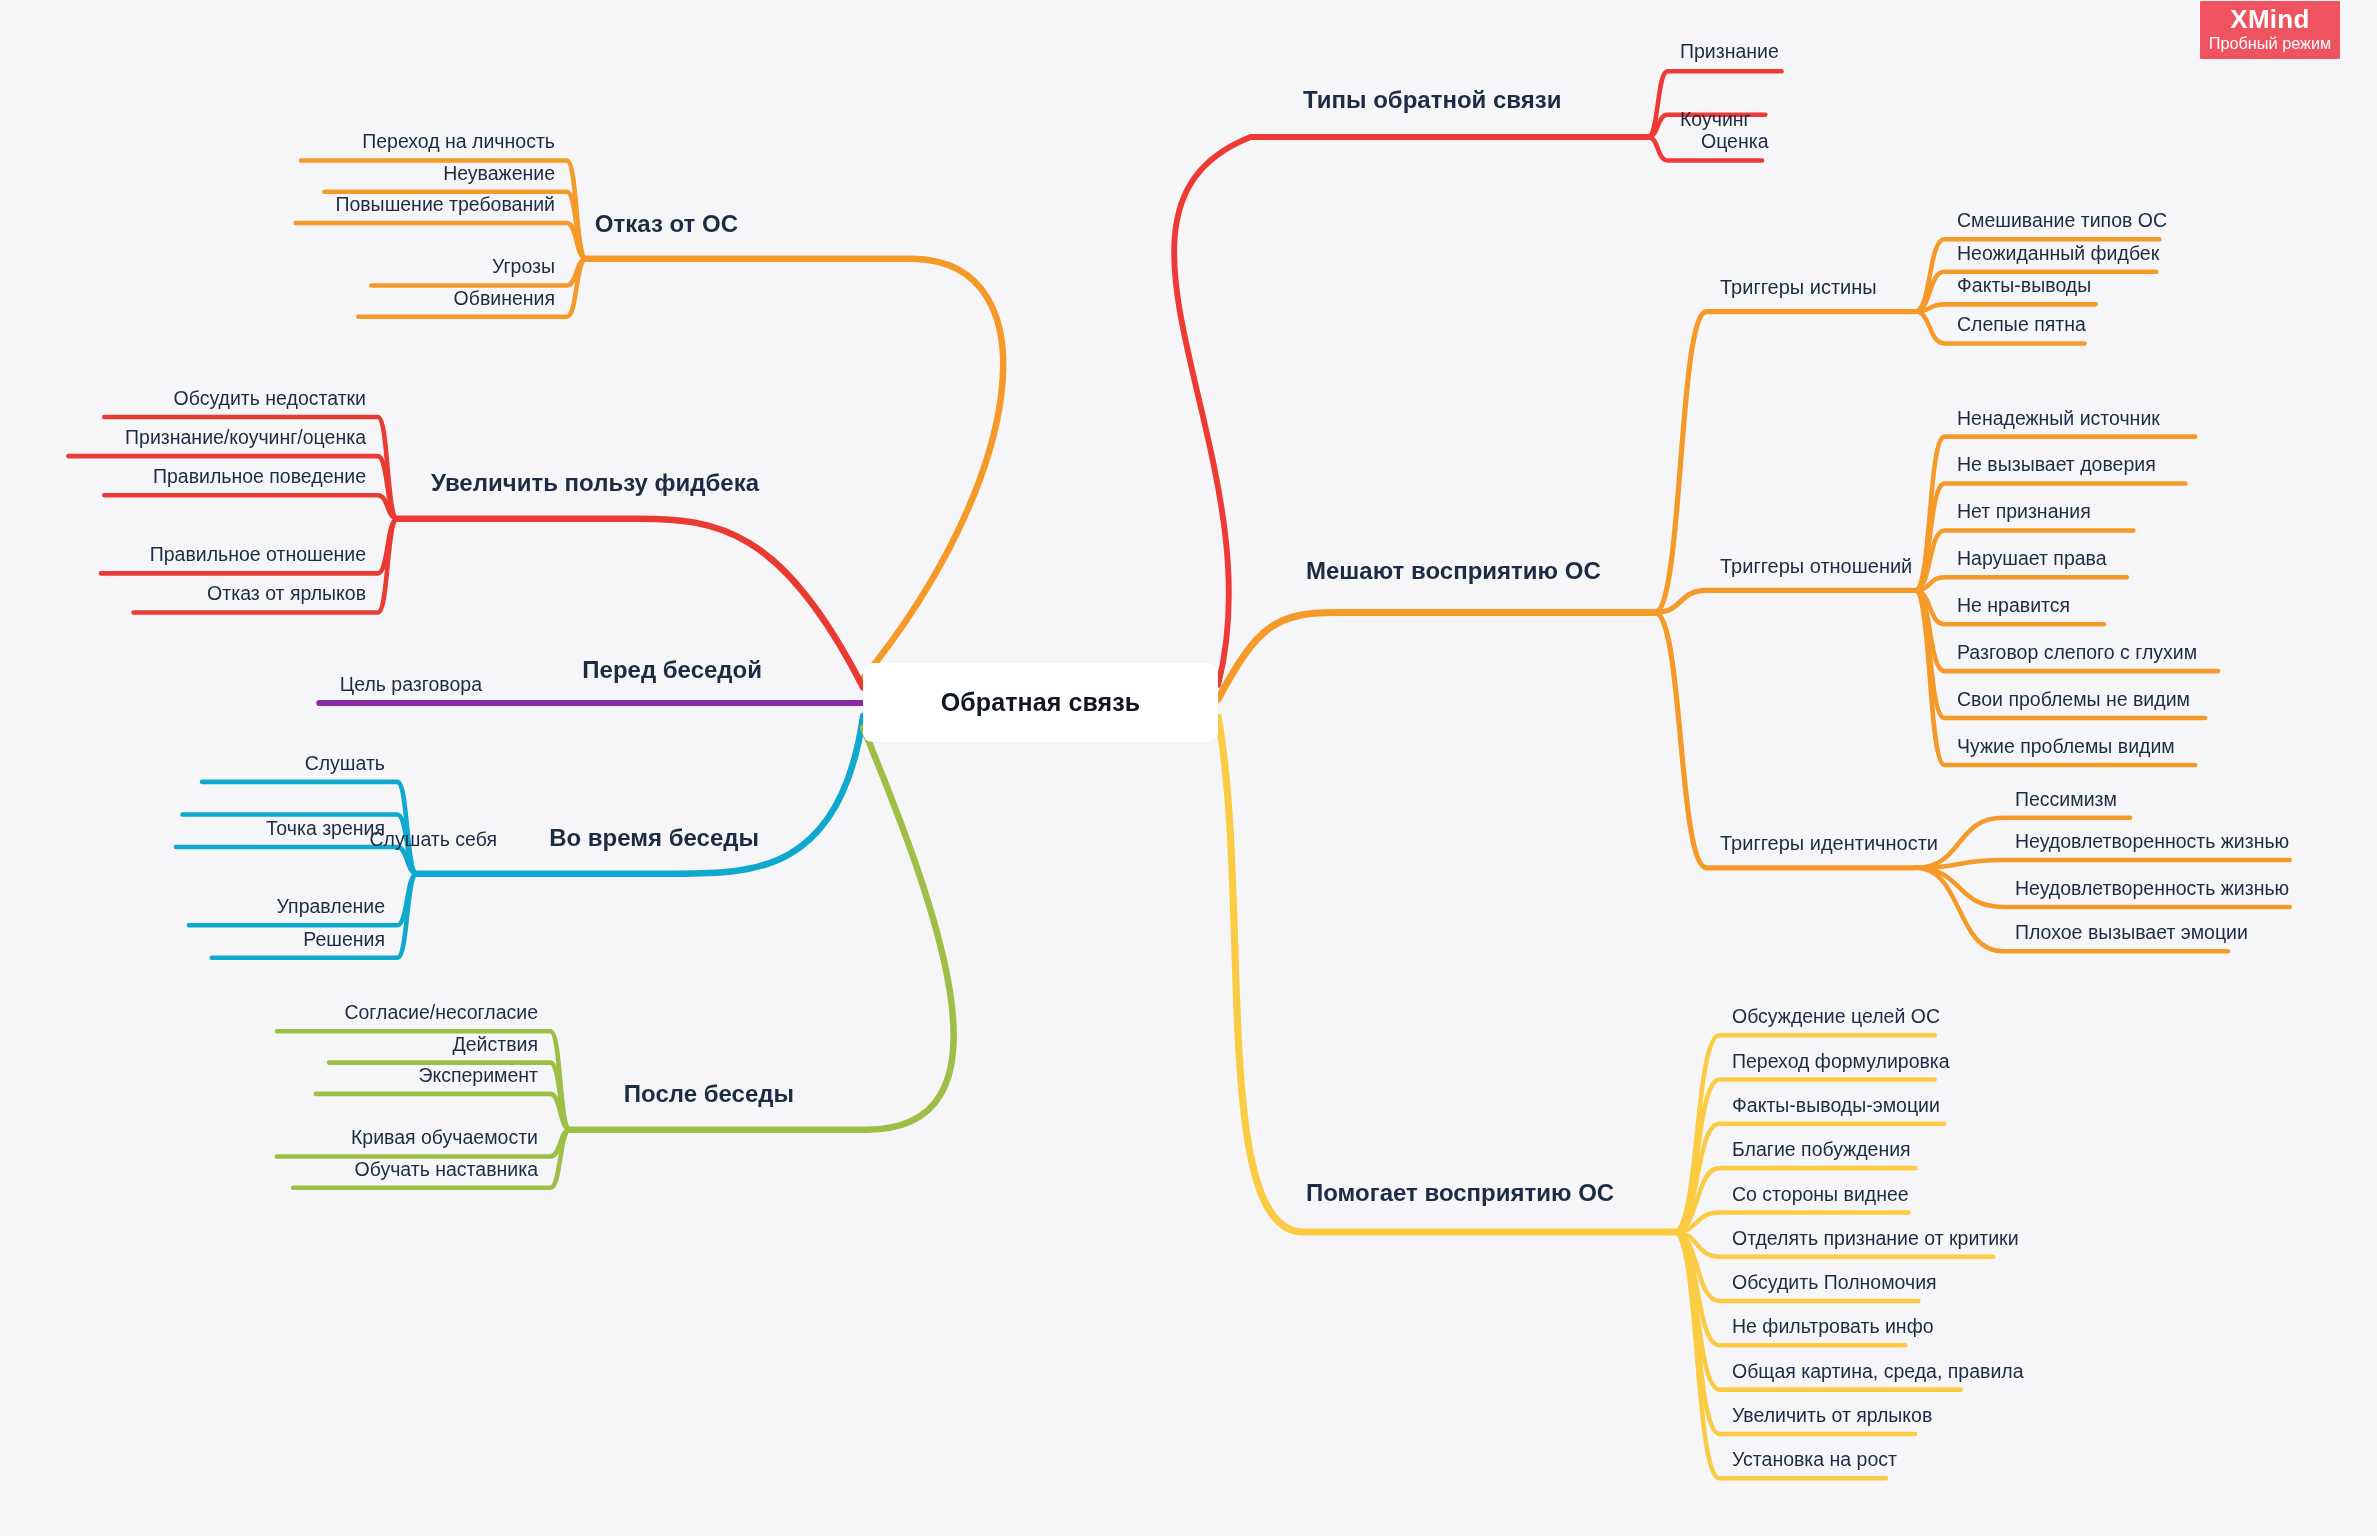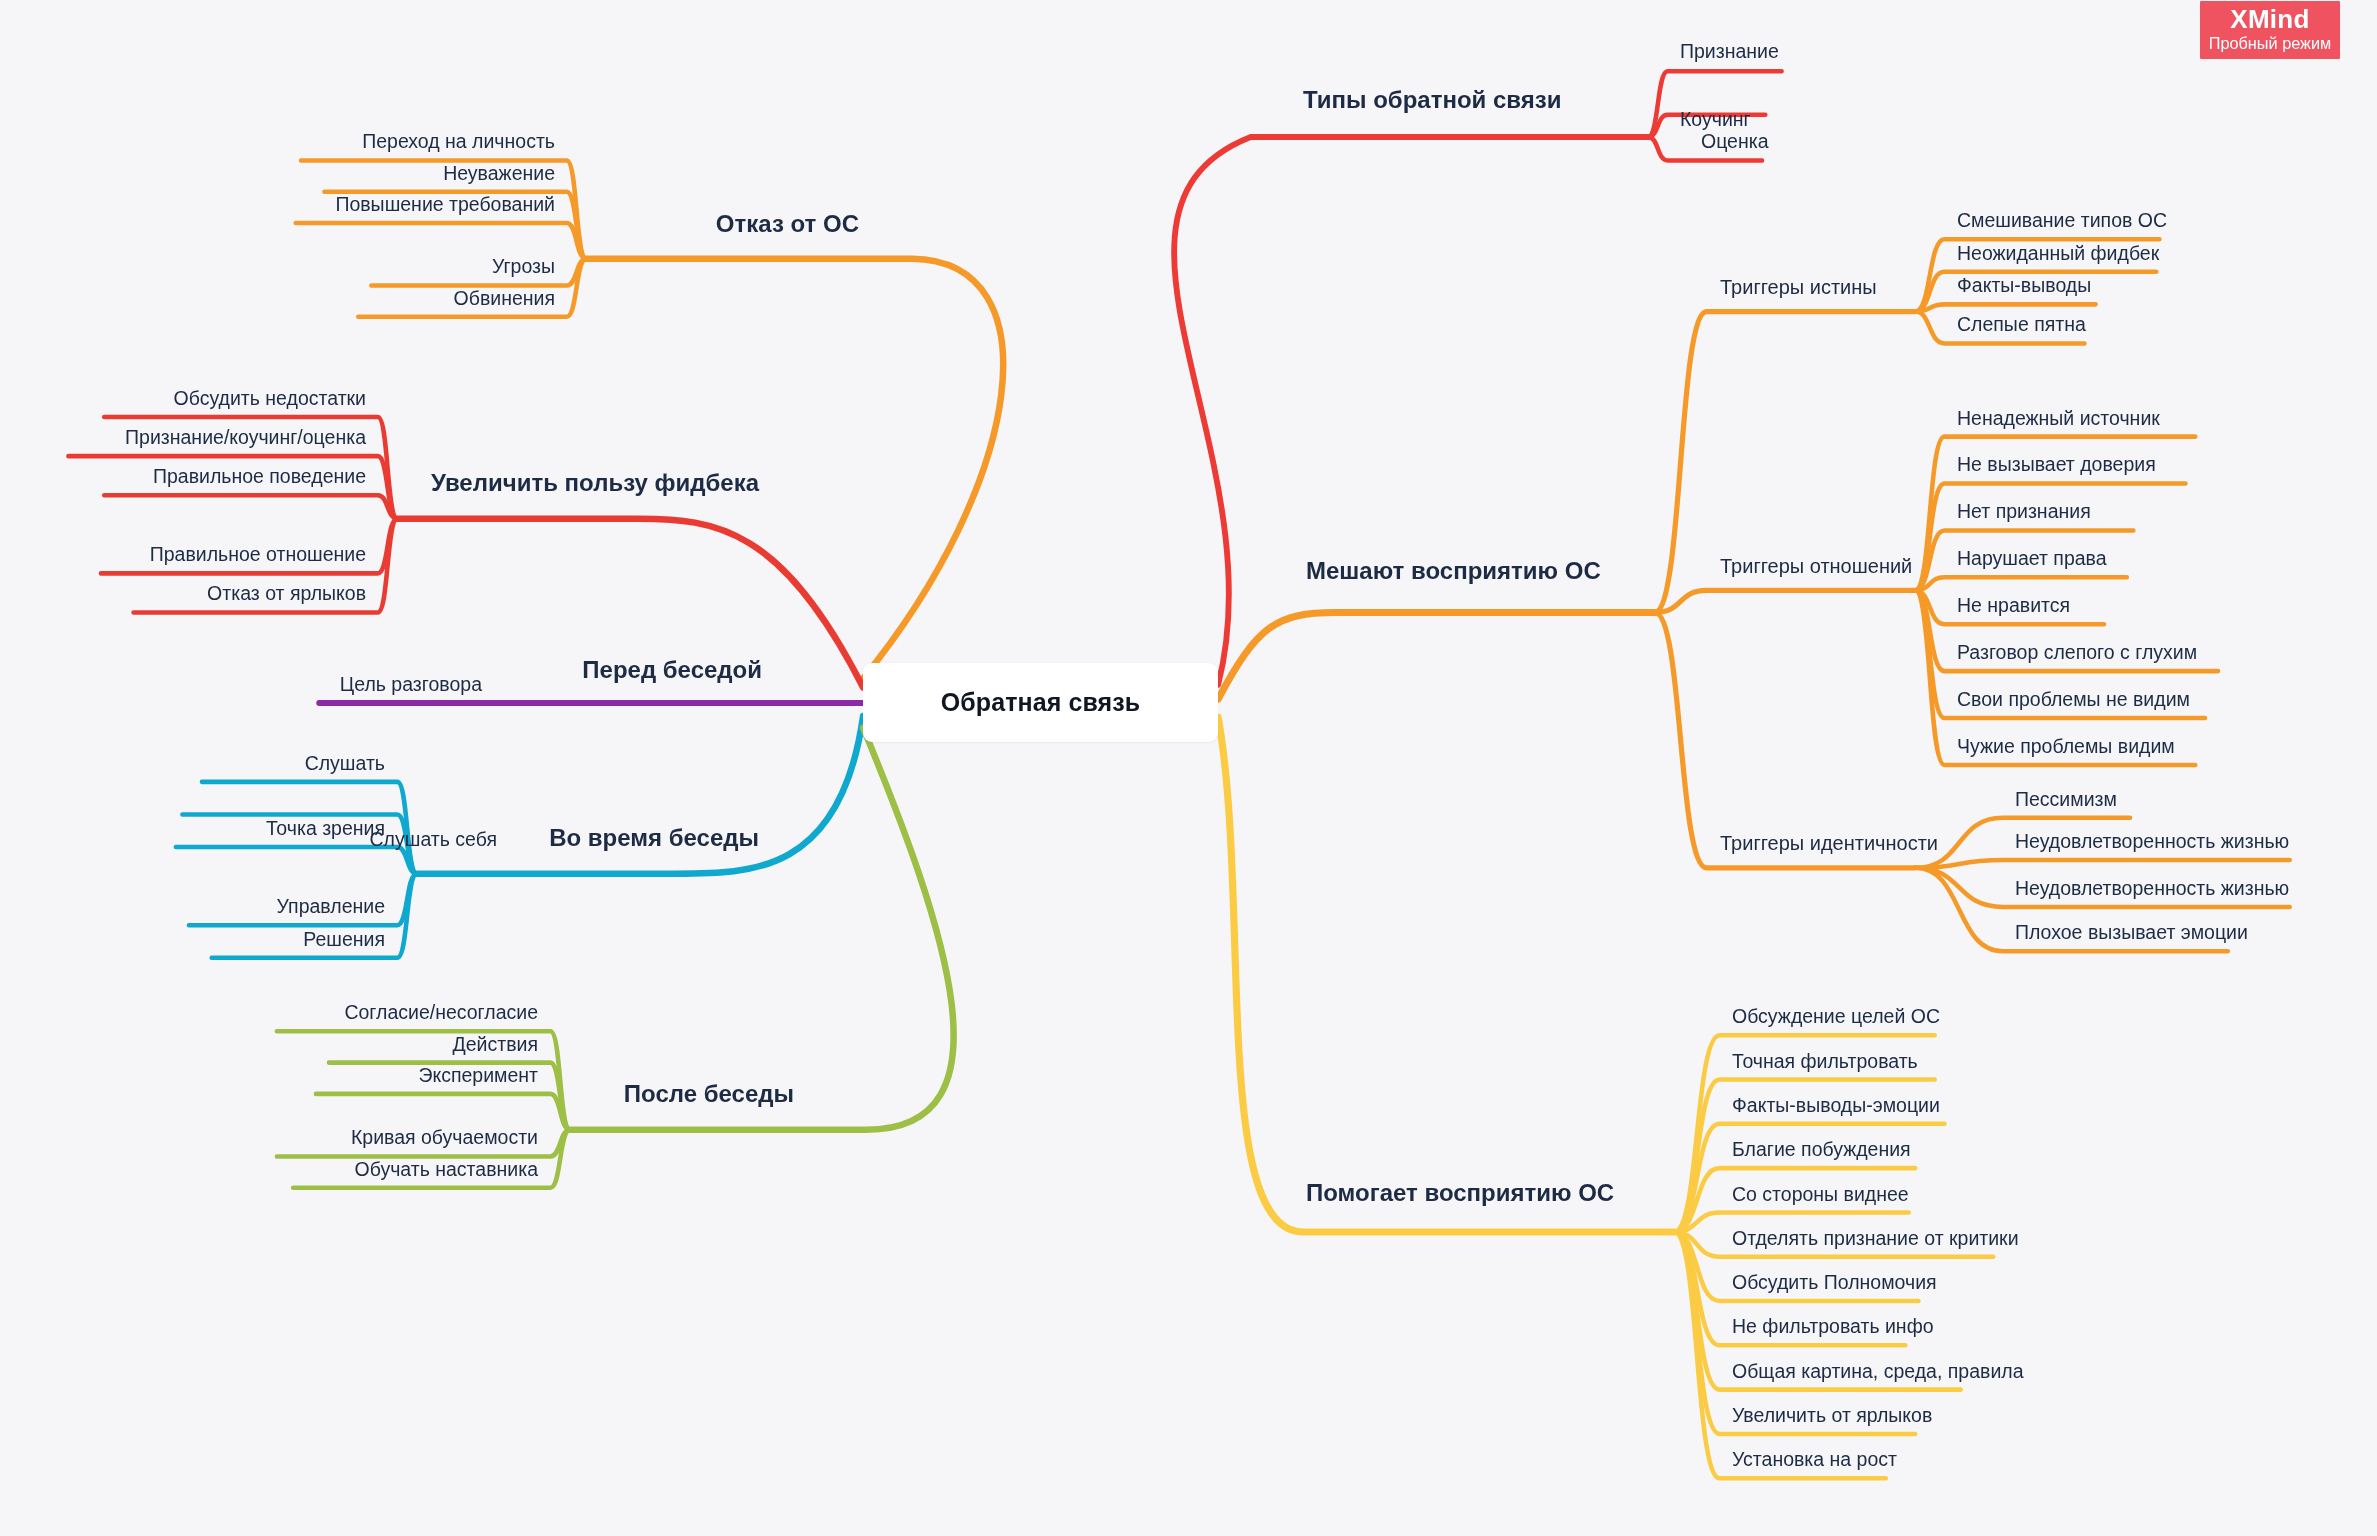--- a/index.html
+++ b/index.html
@@ -137,31 +137,31 @@
     <div class="node-label leaf" style="left: 1957px; top: 643px;">Разговор слепого с глухим</div>
     <div class="node-label leaf" style="left: 1957px; top: 690px;">Свои проблемы не видим</div>
     <div class="node-label leaf" style="left: 1957px; top: 737px;">Чужие проблемы видим</div>
     <div class="node-label sub-title" style="left: 1720px; top: 833px;">Триггеры идентичности</div>
     <div class="node-label leaf" style="left: 2015px; top: 790px;">Пессимизм</div>
     <div class="node-label leaf" style="left: 2015px; top: 832px;">Неудовлетворенность жизнью</div>
     <div class="node-label leaf" style="left: 2015px; top: 879px;">Неудовлетворенность жизнью</div>
     <div class="node-label leaf" style="left: 2015px; top: 923px;">Плохое вызывает эмоции</div>
     <div class="node-label branch-title" style="left: 1306px; top: 1181px;">Помогает восприятию ОС</div>
     <div class="node-label leaf" style="left: 1732px; top: 1007px;">Обсуждение целей ОС</div>
-    <div class="node-label leaf" style="left: 1732px; top: 1052px;">Точная фильтровать</div>
+    <div class="node-label leaf" style="left: 1732px; top: 1052px;">Переход формулировка</div>
     <div class="node-label leaf" style="left: 1732px; top: 1096px;">Факты-выводы-эмоции</div>
     <div class="node-label leaf" style="left: 1732px; top: 1140px;">Благие побуждения</div>
     <div class="node-label leaf" style="left: 1732px; top: 1185px;">Со стороны виднее</div>
     <div class="node-label leaf" style="left: 1732px; top: 1229px;">Отделять признание от критики</div>
     <div class="node-label leaf" style="left: 1732px; top: 1273px;">Обсудить Полномочия</div>
     <div class="node-label leaf" style="left: 1732px; top: 1317px;">Не фильтровать инфо</div>
     <div class="node-label leaf" style="left: 1732px; top: 1362px;">Общая картина, среда, правила</div>
     <div class="node-label leaf" style="left: 1732px; top: 1406px;">Увеличить от ярлыков</div>
     <div class="node-label leaf" style="left: 1732px; top: 1450px;">Установка на рост</div>
-    <div class="node-label branch-title" style="left: auto; top: 212px; right: 1518px;">Отказ от ОС</div>
+    <div class="node-label branch-title" style="left: auto; top: 212px; right: 1639px;">Отказ от ОС</div>
     <div class="node-label leaf" style="left: auto; top: 132px; right: 1822px;">Переход на личность</div>
     <div class="node-label leaf" style="left: auto; top: 164px; right: 1822px;">Неуважение</div>
     <div class="node-label leaf" style="left: auto; top: 195px; right: 1822px;">Повышение требований</div>
     <div class="node-label leaf" style="left: auto; top: 257px; right: 1822px;">Угрозы</div>
     <div class="node-label leaf" style="left: auto; top: 289px; right: 1822px;">Обвинения</div>
     <div class="node-label branch-title" style="left: auto; top: 471px; right: 1618px;">Увеличить пользу фидбека</div>
     <div class="node-label leaf" style="left: auto; top: 389px; right: 2011px;">Обсудить недостатки</div>
     <div class="node-label leaf" style="left: auto; top: 428px; right: 2011px;">Признание/коучинг/оценка</div>
     <div class="node-label leaf" style="left: auto; top: 467px; right: 2011px;">Правильное поведение</div>
     <div class="node-label leaf" style="left: auto; top: 545px; right: 2011px;">Правильное отношение</div>

